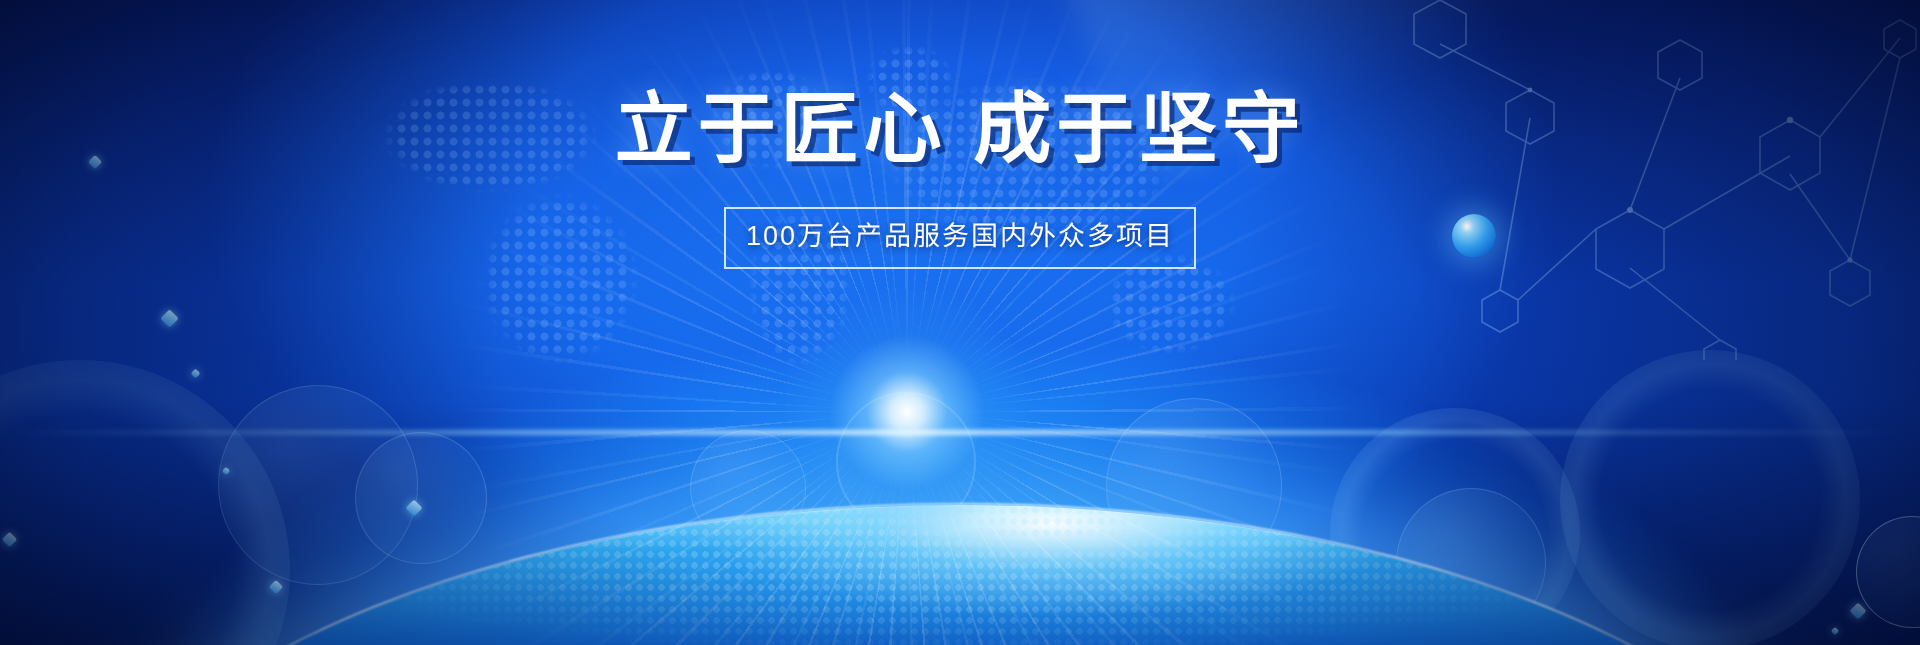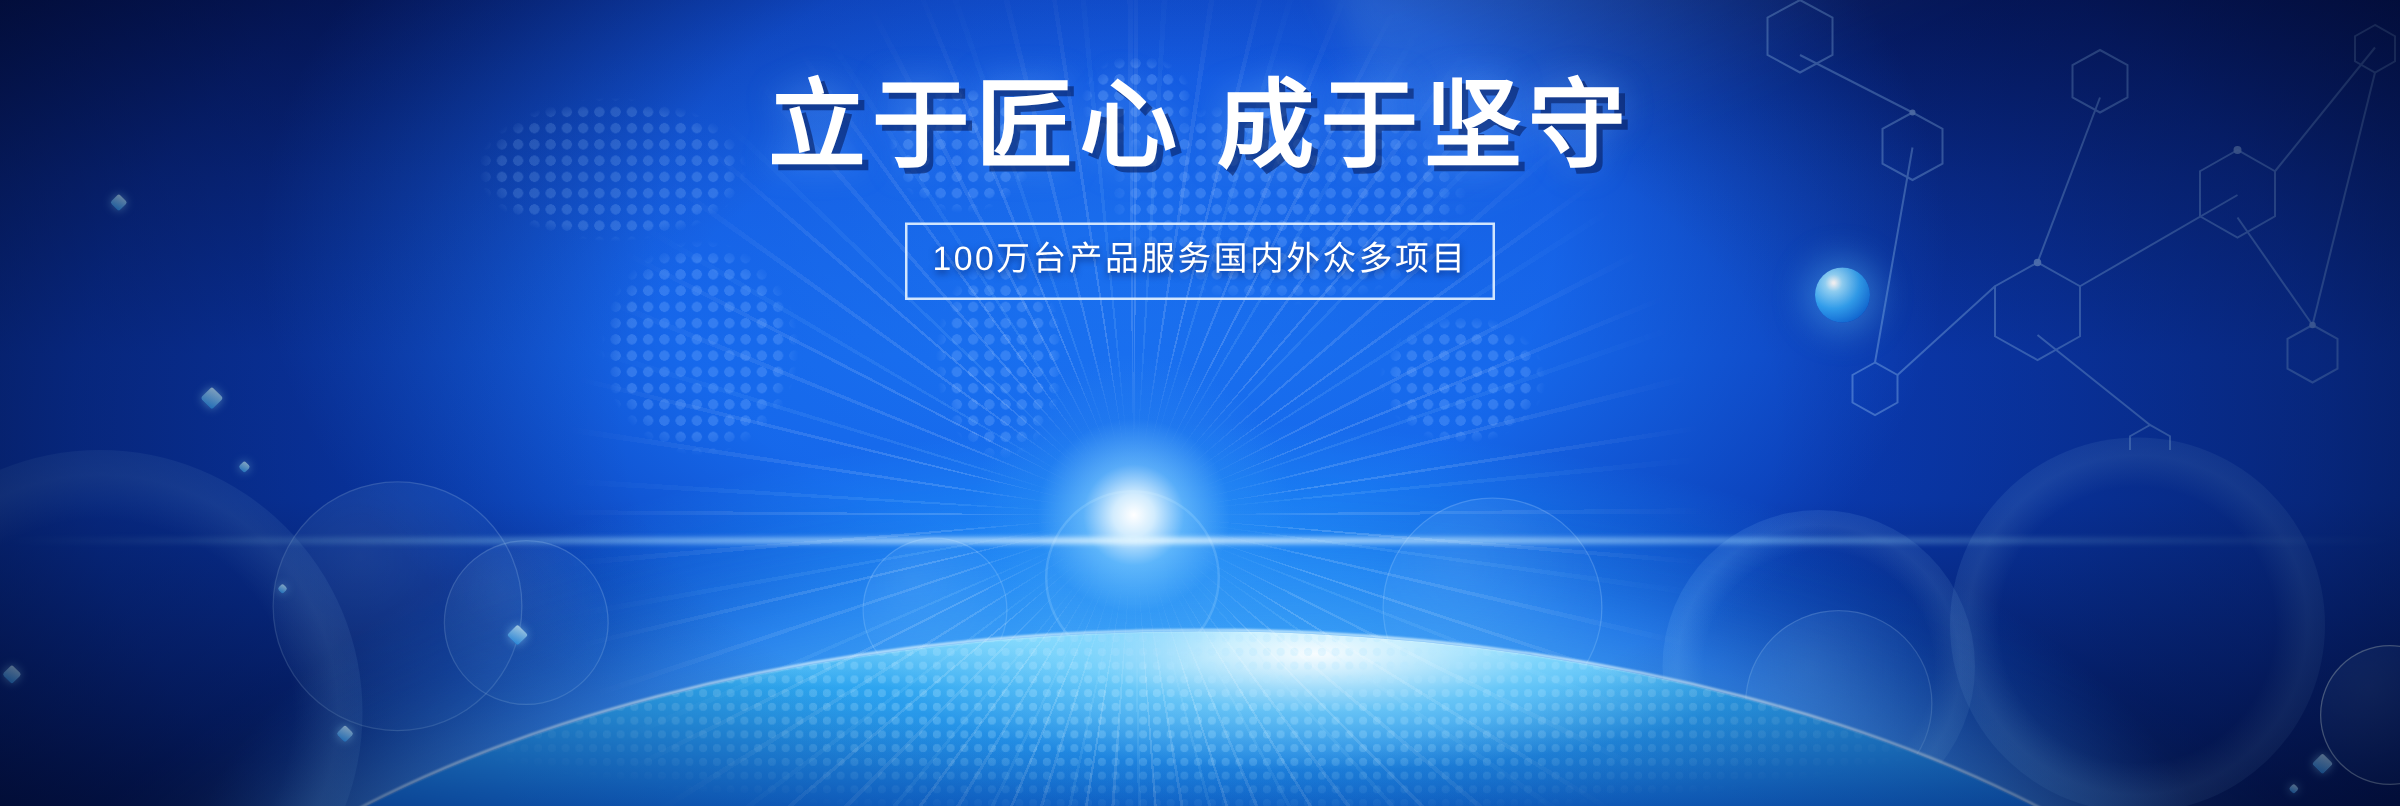--- a/index.html
+++ b/index.html
@@ -180,21 +180,21 @@
 
   
   .content {
     position: absolute;
     left: 0; right: 0; top: 0;
     text-align: center;
     z-index: 20;
   }
   .headline {
     margin: 0;
-    padding-top: 60px;
+    padding-top: 89px;
     font-size: 78px;
     line-height: 1.04;
     font-weight: bold;
     color: #ffffff;
     letter-spacing: 5px;
     text-shadow: 5px 5px 0 rgba(4,24,86,.55), 0 0 26px rgba(150,205,255,.35);
     white-space: pre;
   }
   .tagline-box {
     display: inline-block;

